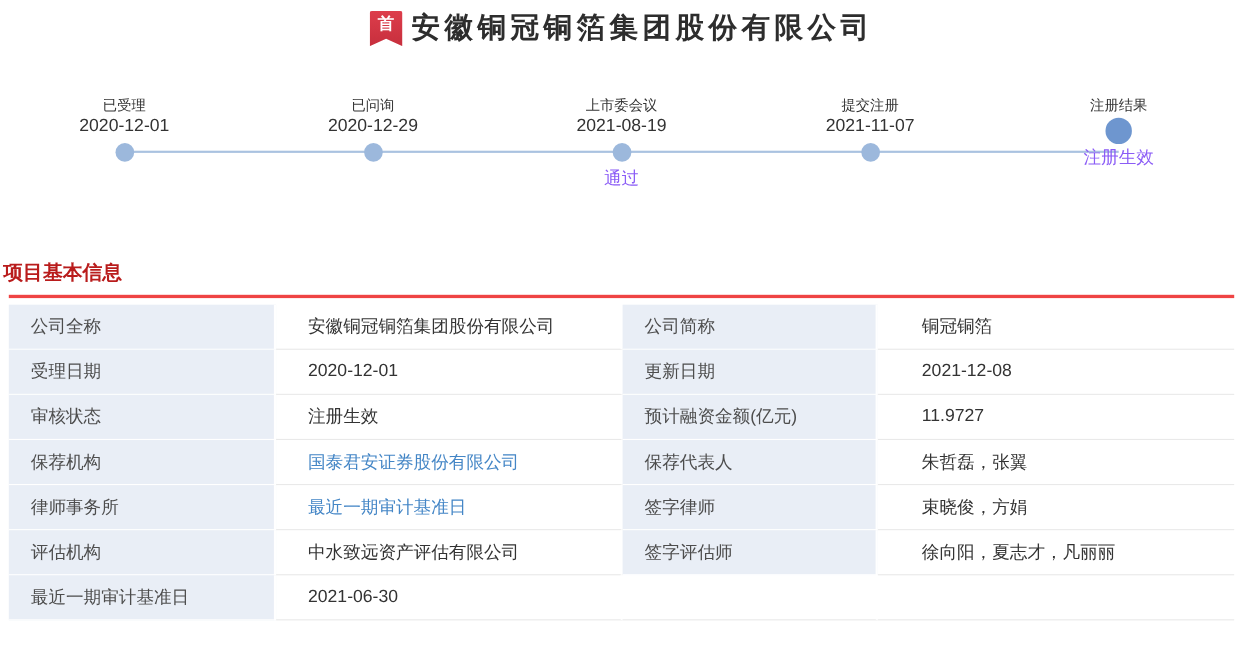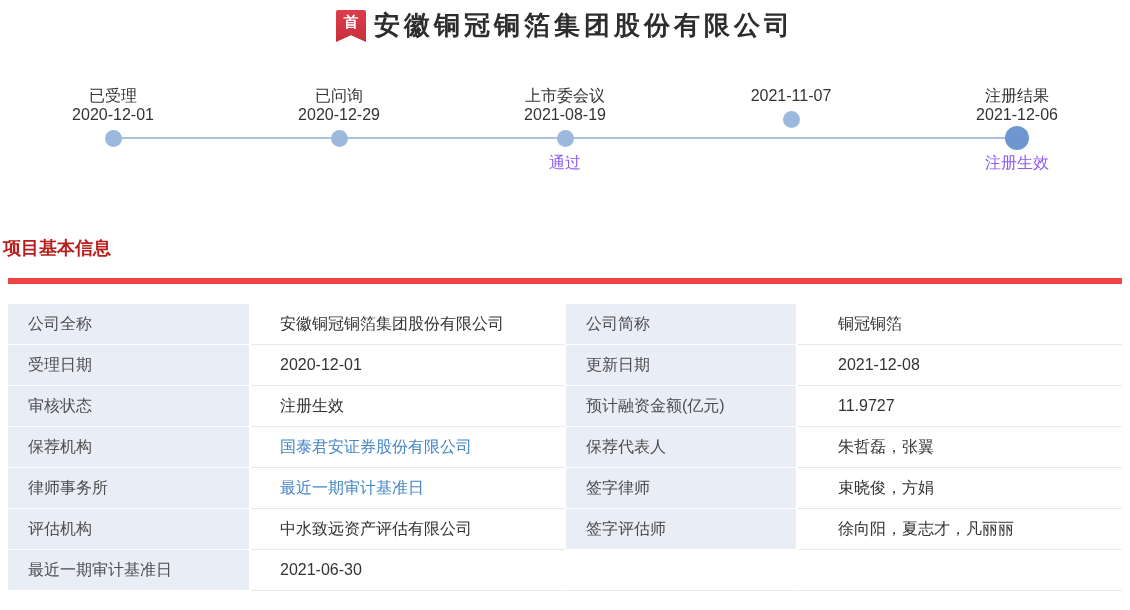--- a/index.html
+++ b/index.html
@@ -21,32 +21,32 @@
     flex:0 0 auto;
   }
   .title { margin:0; font-size:26px; letter-spacing:4px; font-weight:bold; color:#2d2d2d; line-height:32px; }
 
   
   .timeline { position:relative; margin-top:44px; height:86px; }
   .tl-line { position:absolute; left:113px; right:113px; top:51px; height:2px;
              background:var(--line-blue,#aac2e0); }
   .stages { display:flex; position:relative; }
   .stage { width:20%; text-align:center; }
-  .stage-name { font-size:16px; color:#333; line-height:19px; }
+  .stage-name { font-size:13px; color:#333; line-height:19px; }
   .stage-date { font-size:16px; color:#333; line-height:19px; }
   .dot-row { height:28px; display:flex; align-items:center; justify-content:center; position:relative; }
   .dot { width:17px; height:17px; border-radius:50%; background:var(--dot-blue,#9cb8dc); position:relative; z-index:2; }
   .stage.active .dot { width:24px; height:24px; background:var(--dot-active-blue,#6e96cf); }
   .stage-sub { font-size:16px; color:#8b5cf6; line-height:20px; margin-top:1px; min-height:20px; }
 
   
   .section-title { margin:66px 0 0 3px; font-size:18px; font-weight:bold; color:#b91c1c; line-height:21px; }
 
   
-  .table-wrap { margin:19px 8px 0 8px; border-top:6px solid #ef4444; padding-top:20px; }
+  .table-wrap { margin:9px 8px 0 8px; border-top:3px solid #ef4444; padding-top:6px; }
   table.info { width:1114px; border-collapse:separate; border-spacing:0; table-layout:fixed; font-size:16px; }
   td { height:41px; box-sizing:border-box; vertical-align:middle; padding:0; }
   td.lbl {
     background:var(--label-cell-bg,#e9eef6); color:#4d4d4d;
     padding-left:20px; border-bottom:1px solid #ffffff; border-right:2px solid #ffffff;
   }
   td.lbl.empty { background:#ffffff; border-bottom:1px solid #e9e9e9; }
   td.val { color:#333333; border-bottom:1px solid #e9e9e9; }
   td.v1 { padding-left:29px; border-right:2px solid #ffffff; }
   td.v2 { padding-left:40px; }
@@ -83,29 +83,29 @@
       </div>
       <div class="stage">
         <div class="stage-name">上市委会议</div>
         <div class="stage-date">2021-08-19</div>
         <div class="dot-row">
             <span class="dot"></span>
           </div>
         <div class="stage-sub">通过</div>
       </div>
       <div class="stage">
+        <div class="stage-name">提交注册</div>
         <div class="stage-date">2021-11-07</div>
         <div class="dot-row">
             <span class="dot"></span>
           </div>
         <div class="stage-sub"></div>
       </div>
       <div class="stage active">
         <div class="stage-name">注册结果</div>
-        <div class="stage-date">2021-12-06</div>
         <div class="dot-row">
             <span class="dot"></span>
           </div>
         <div class="stage-sub">注册生效</div>
       </div>
     </div>
   </div>
 
   <h2 class="section-title">项目基本信息</h2>
 

